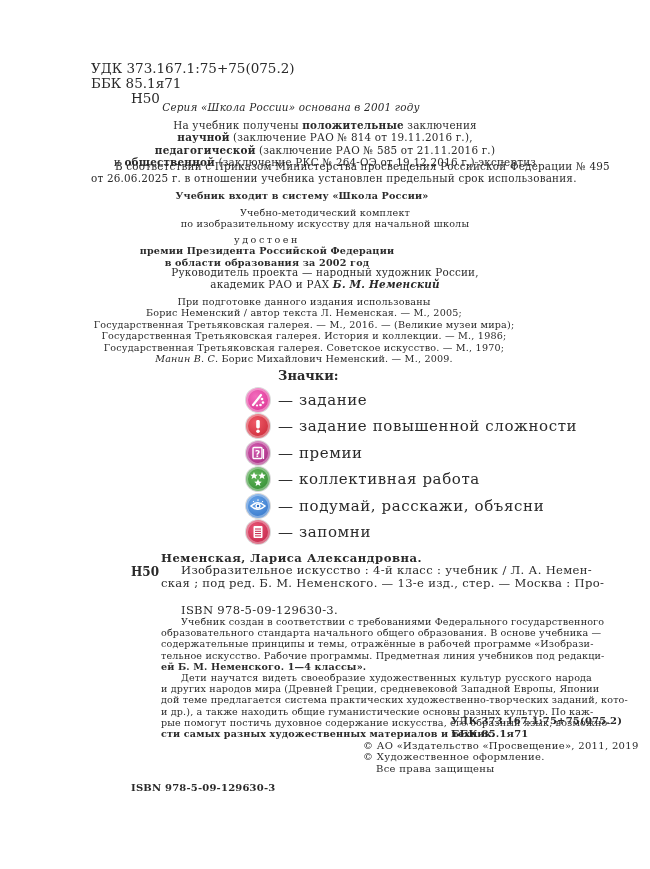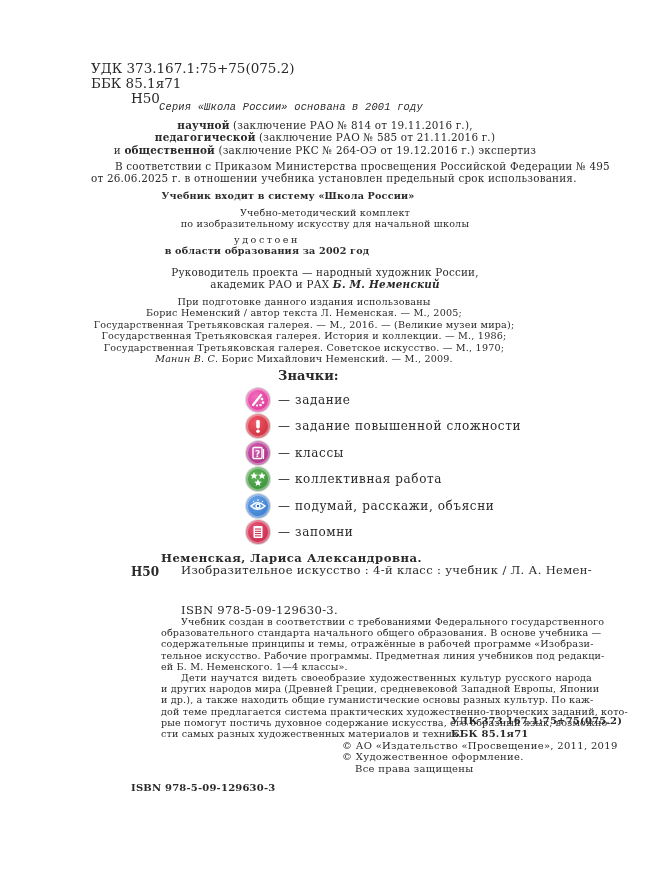--- a/index.html
+++ b/index.html
@@ -11,89 +11,91 @@
   .center { text-align:center; }
   .line { white-space:nowrap; }
 
   #udk-top { left:91px; top:61px; font-size:13.5px; line-height:15px; }
   #udk-top div { white-space:nowrap; }
   #udk-top .h50 { padding-left:40px; }
 
   .small { font-size:10.4px; line-height:12.3px; letter-spacing:0.2px; }
   .smaller { font-size:9.6px; line-height:11.4px; letter-spacing:0.2px; }
 
-  #series { left:0; width:582px; top:101px;font-family:Liberation Mono, monospace; }
+  #series { left:0; width:582px; top:101px; }
   #reviews { left:0; width:650px; top:119px; }
   #ministry { left:91px; width:508px; top:160px; text-align:justify; }
   #ministry .l1 { text-align:justify; text-align-last:justify; text-indent:24px; }
-  #system { left:0; width:576px; top:190px; }
+  #system { left:14px; width:576px; top:190px; }
   #umk { left:0; width:650px; top:207px; }
   #award { left:0; width:534px; top:234px; }
   #award .spaced { letter-spacing:2.5px; }
   #head { left:0; width:650px; top:266px; }
   #illus { left:0; width:608px; top:296px; }
 
   #icons-title { left:278px; top:368px; font-size:13px; font-weight:bold; }
   .icon-row { position:absolute; left:246px; height:26px; display:flex; align-items:center; }
   .icon { width:24px; height:24px; border-radius:50%; position:relative;
           box-shadow: inset 0 0 0 2px rgba(255,255,255,0.35), 0 0 0 1px rgba(0,0,0,0.15);
           display:flex; align-items:center; justify-content:center; }
   .icon svg { display:block; }
-  .icon-label { margin-left:8px; font-size:12px; letter-spacing:0.6px; white-space:nowrap; }
+  .icon-label { margin-left:8px; font-size:15px; letter-spacing:0.6px; white-space:nowrap; }
 
   #author { left:161px; top:551px; font-size:11.6px; font-weight:bold; letter-spacing:0.5px; }
   #h50 { left:131px; top:565px; font-size:12px; font-weight:bold; }
   #biblio { left:161px; top:564px; width:431px; font-size:11.6px; line-height:12.6px; letter-spacing:0.3px; }
   #biblio .ln { white-space:nowrap; text-align:justify; text-align-last:justify; }
   #biblio .ln.first { padding-left:20px; }
   #biblio .ln.last { text-align-last:left; }
   #isbn-inline { left:181px; top:603px; font-size:11.6px; letter-spacing:0.3px; }
 
   #annot { left:161px; top:616px; width:431px; font-size:9.6px; line-height:11.2px; letter-spacing:0.15px; }
   #annot .ln { white-space:nowrap; text-align:justify; text-align-last:justify; }
   #annot .ind { padding-left:20px; }
-  #annot .last { text-align-last:left; }
+  #annot .last { text-align-last:left;font-weight:bold; }
 
   #udk-bottom { left:451px; top:714px; font-size:10px; font-weight:bold; line-height:13px; letter-spacing:0.2px; }
   #isbn-bottom { left:131px; top:782px; font-size:10px; font-weight:bold; letter-spacing:0.2px; }
   #copyright { left:342px; top:740px; font-size:10px; line-height:11.3px; letter-spacing:0.3px; }
-  #copyright .row { white-space:nowrap; }
+  #copyright .row { white-space:nowrap;margin-left:21px; }
   #copyright .indent { padding-left:13px; }
 </style>
 </head>
 <body>
 
 <div id="udk-top" class="abs">
   <div>УДК 373.167.1:75+75(075.2)</div>
   <div>ББК 85.1я71</div>
   <div class="h50">Н50</div>
 </div>
 
 <div id="series" class="abs center small i">Серия «Школа России» основана в 2001 году</div>
 
 <div id="reviews" class="abs center small">
+  <div class="line"><span>На учебник получены </span><b>положительные</b><span> заключения</span></div>
   <div class="line"><b>научной</b><span> (заключение РАО № 814 от 19.11.2016 г.),</span></div>
   <div class="line"><b>педагогической</b><span> (заключение РАО № 585 от 21.11.2016 г.)</span></div>
   <div class="line"><span>и </span><b>общественной</b><span> (заключение РКС № 264-ОЭ от 19.12.2016 г.) экспертиз</span></div>
 </div>
 
 <div id="ministry" class="abs small">
   <div class="l1 line">В соответствии с Приказом Министерства просвещения Российской Федерации № 495</div>
   <div class="line">от 26.06.2025 г. в отношении учебника установлен предельный срок использования.</div>
 </div>
 
 <div id="system" class="abs center smaller b">Учебник входит в систему «Школа России»</div>
 
 <div id="umk" class="abs center smaller">
   <div>Учебно-методический комплект</div>
   <div>по изобразительному искусству для начальной школы</div>
 </div>
 
 <div id="award" class="abs center smaller">
   <div class="spaced">удостоен</div>
+  <div class="b">премии Президента Российской Федерации</div>
   <div class="b">в области образования за 2002 год</div>
 </div>
 
 <div id="head" class="abs center small">
   <div>Руководитель проекта — народный художник России,</div>
   <div><span>академик РАО и РАХ </span><b class="i">Б. М. Неменский</b></div>
 </div>
 
 <div id="illus" class="abs center smaller">
   <div>При подготовке данного издания использованы</div>
@@ -130,21 +132,21 @@
 </div>
 
 <div class="icon-row" style="top:440px;">
   <span class="icon" style="background:radial-gradient(circle at 40% 35%, #d35cb1, #9d2477);">
     <svg width="16" height="16" viewBox="0 0 16 16">
       <rect x="3" y="2.5" width="9" height="11" rx="1" fill="none" stroke="#fff" stroke-width="1.4"></rect>
       <line x1="13.5" y1="4" x2="13.5" y2="14" stroke="#fff" stroke-width="1.2"></line>
       <text x="7.5" y="11.5" font-size="9" font-weight="bold" fill="#fff" text-anchor="middle" font-family="DejaVu Sans, sans-serif">?</text>
     </svg>
   </span>
-  <span class="icon-label">— классы</span>
+  <span class="icon-label">— премии</span>
 </div>
 
 <div class="icon-row" style="top:466px;">
   <span class="icon" style="background:radial-gradient(circle at 40% 35%, #62b65a, #2b852d);">
     <svg width="18" height="18" viewBox="0 0 18 18">
       <polygon points="5,2 6.1,4.6 8.8,4.7 6.7,6.4 7.4,9 5,7.6 2.6,9 3.3,6.4 1.2,4.7 3.9,4.6" fill="#fff"></polygon>
       <polygon points="13,2 14.1,4.6 16.8,4.7 14.7,6.4 15.4,9 13,7.6 10.6,9 11.3,6.4 9.2,4.7 11.9,4.6" fill="#fff"></polygon>
       <polygon points="9,9 10.1,11.6 12.8,11.7 10.7,13.4 11.4,16 9,14.6 6.6,16 7.3,13.4 5.2,11.7 7.9,11.6" fill="#fff"></polygon>
     </svg>
   </span>
@@ -175,33 +177,34 @@
       <line x1="5" y1="11.9" x2="11" y2="11.9" stroke="#c42246" stroke-width="1"></line>
     </svg>
   </span>
   <span class="icon-label">— запомни</span>
 </div>
 
 <div id="author" class="abs">Неменская, Лариса Александровна.</div>
 <div id="h50" class="abs">Н50</div>
 <div id="biblio" class="abs">
   <div class="ln first">Изобразительное искусство : 4-й класс : учебник / Л. А. Немен-</div>
+  <div class="ln">ская ; под ред. Б. М. Неменского. — 13-е изд., стер. — Москва : Про-</div>
 </div>
 <div id="isbn-inline" class="abs">ISBN 978-5-09-129630-3.</div>
 
 <div id="annot" class="abs">
   <div class="ln ind">Учебник создан в соответствии с требованиями Федерального государственного</div>
   <div class="ln">образовательного стандарта начального общего образования. В основе учебника —</div>
   <div class="ln">содержательные принципы и темы, отражённые в рабочей программе «Изобрази-</div>
   <div class="ln">тельное искусство. Рабочие программы. Предметная линия учебников под редакци-</div>
   <div class="ln last">ей Б. М. Неменского. 1—4 классы».</div>
   <div class="ln ind">Дети научатся видеть своеобразие художественных культур русского народа</div>
   <div class="ln">и других народов мира (Древней Греции, средневековой Западной Европы, Японии</div>
+  <div class="ln">дой теме предлагается система практических художественно-творческих заданий, кото-</div>
   <div class="ln">и др.), а также находить общие гуманистические основы разных культур. По каж-</div>
-  <div class="ln">дой теме предлагается система практических художественно-творческих заданий, кото-</div>
   <div class="ln">рые помогут постичь духовное содержание искусства, его образный язык, возможно-</div>
   <div class="ln last">сти самых разных художественных материалов и техник.</div>
 </div>
 
 <div id="udk-bottom" class="abs">
   <div>УДК 373.167.1:75+75(075.2)</div>
   <div>ББК 85.1я71</div>
 </div>
 
 <div id="isbn-bottom" class="abs">ISBN 978-5-09-129630-3</div>

